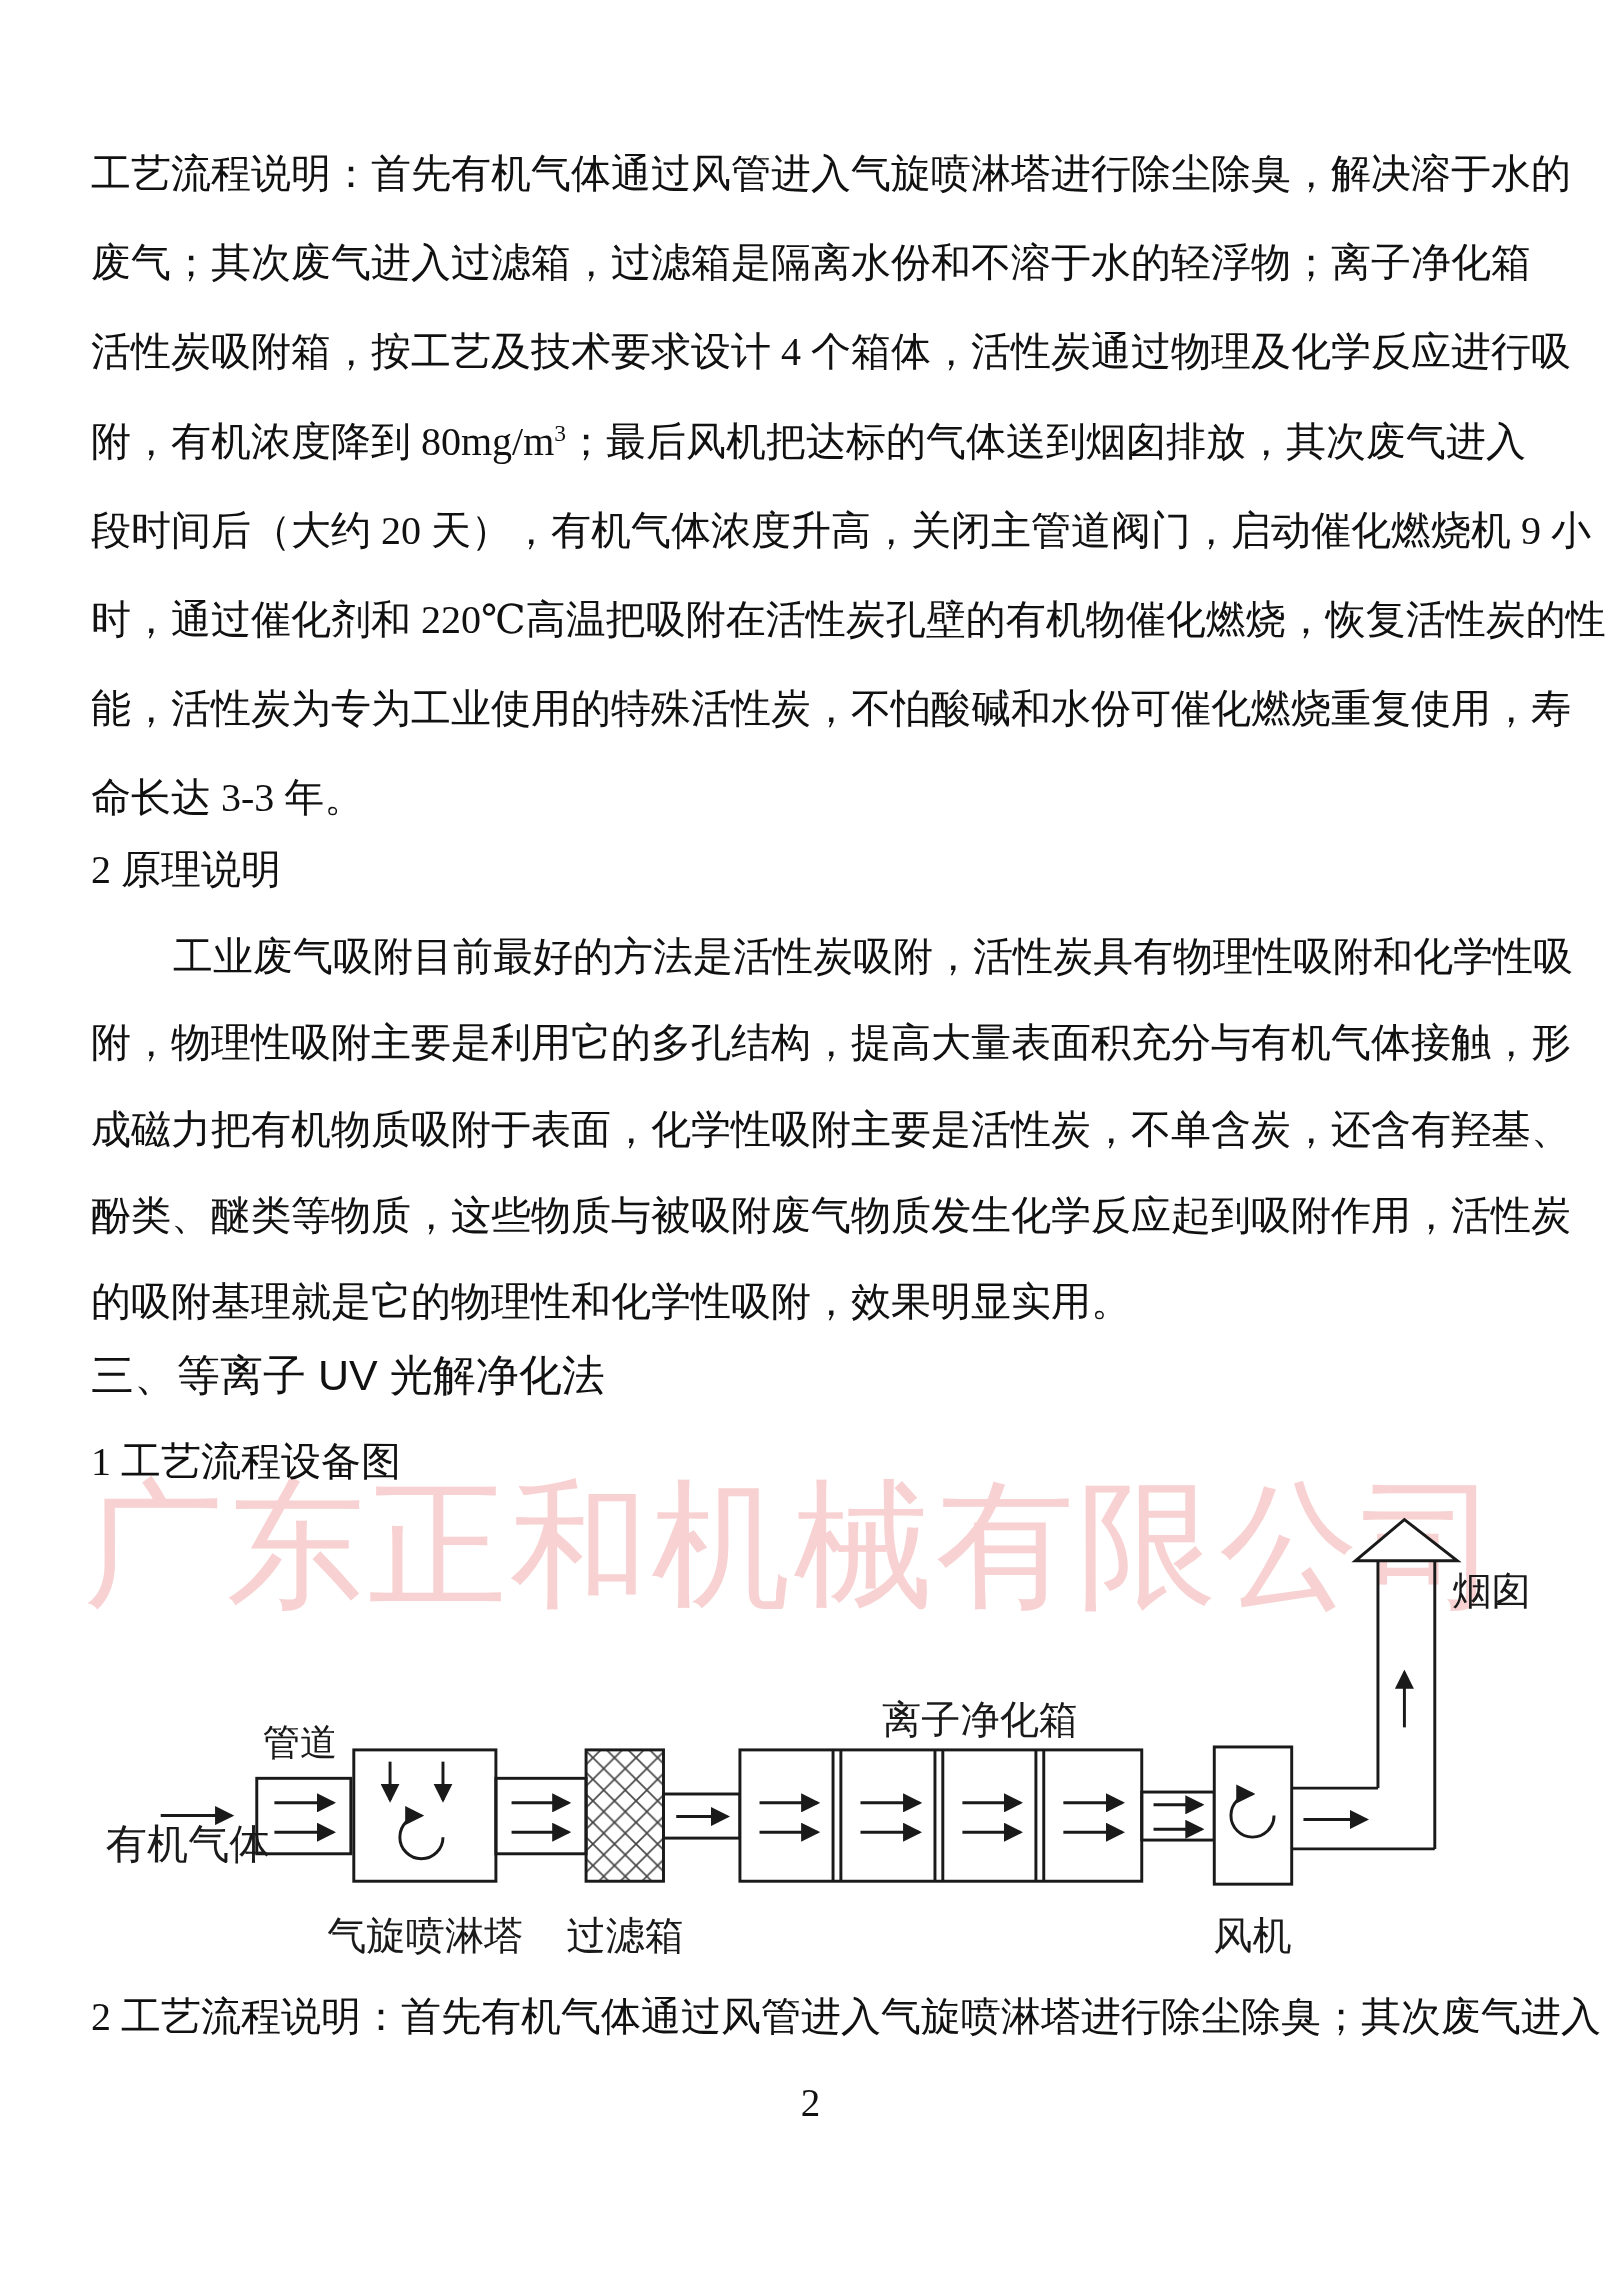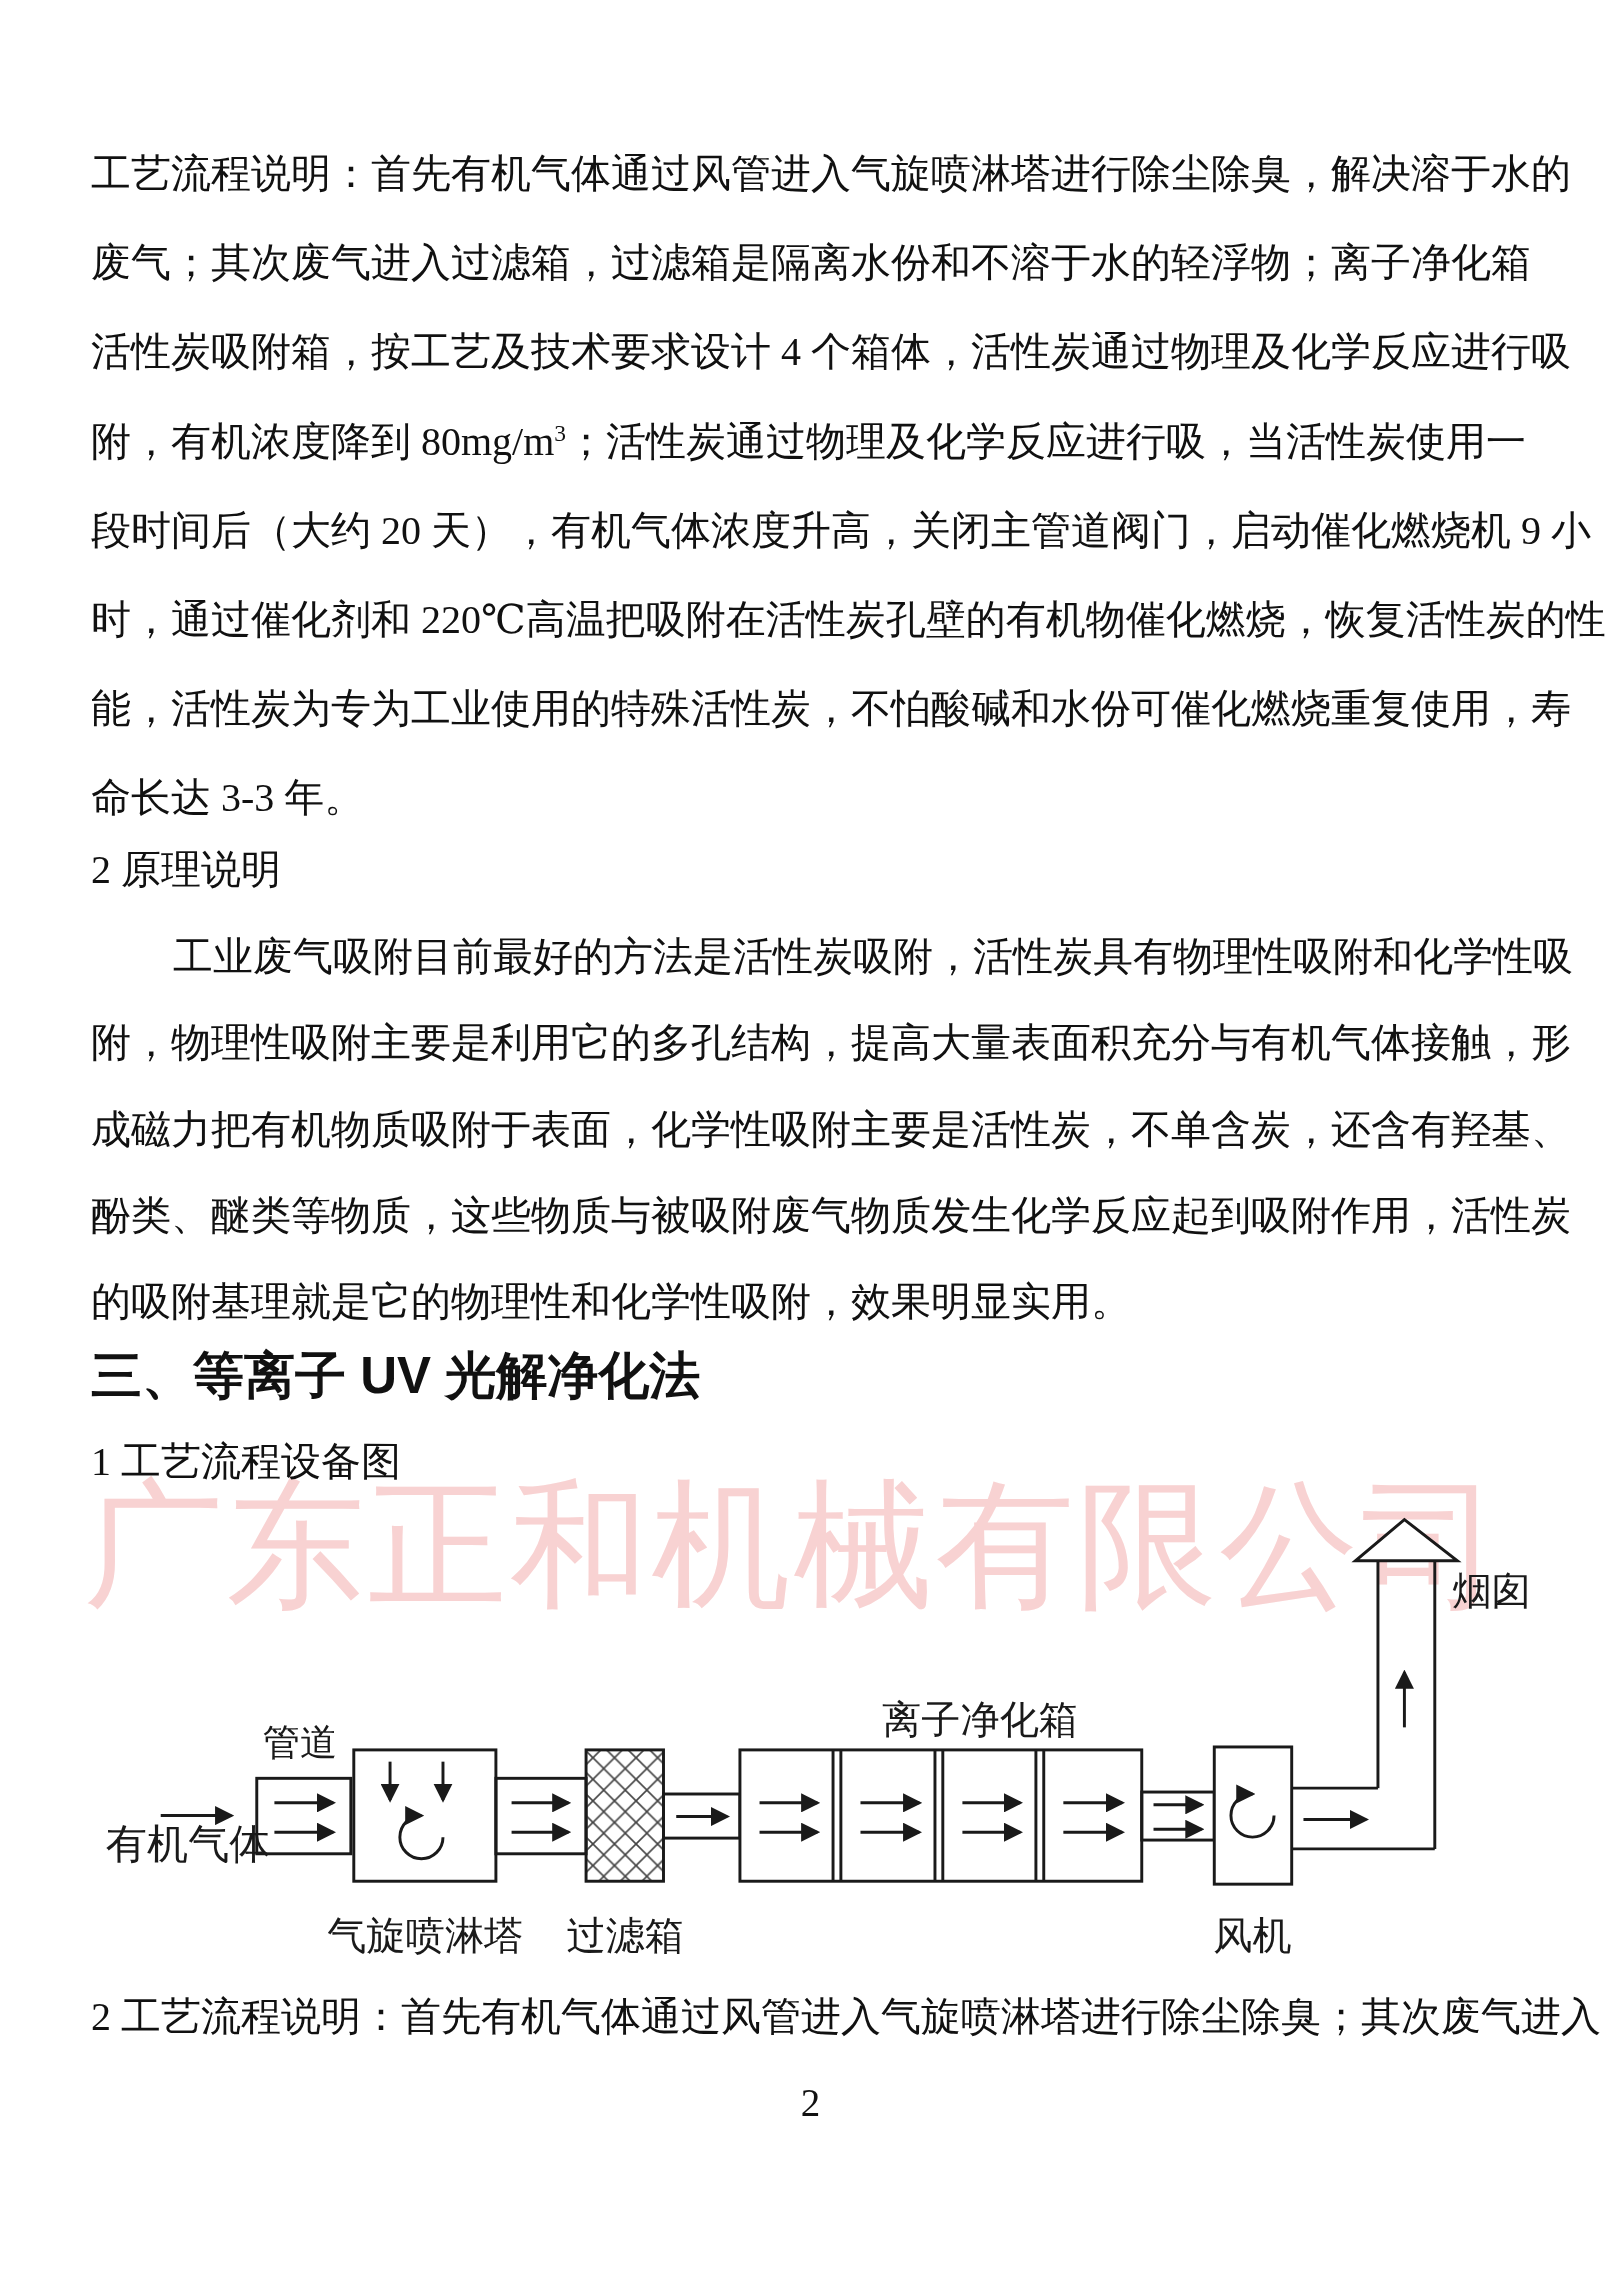--- a/index.html
+++ b/index.html
@@ -19,22 +19,22 @@
     line-height:57px;
     white-space:nowrap;
     text-align:justify;
     text-align-last:justify;
     box-sizing:border-box;
   }
   .tline.noexpand{text-align-last:left;}
   .tline sup{font-size:23.5px;vertical-align:super;line-height:0;}
   .h3{
     font-family:"Liberation Sans","DejaVu Sans",sans-serif;
-    font-weight:700;
-    font-size:51px;
+    font-weight:400;
+    font-size:43px;
   }
   .watermark{
     position:absolute;
     left:84px;top:1453px;
     font-size:139px;
     letter-spacing:2.9px;
     white-space:nowrap;
     color:#f8d2d2;
     z-index:1;
     font-family:"Liberation Serif","DejaVu Serif",serif;
@@ -133,21 +133,21 @@
     <text x="1278" y="1988" font-size="40" text-anchor="middle">风机</text>
     <text x="1482" y="1636" font-size="40">烟囱</text>
   </svg>
 
   <div class="textlayer">
 
     <div class="tline" style="top:145px">工艺流程说明：首先有机气体通过风管进入气旋喷淋塔进行除尘除臭，解决溶于水的</div>
     <div class="tline" style="top:234px">废气；其次废气进入过滤箱，过滤箱是隔离水份和不溶于水的轻浮物；离子净化箱</div>
     <div class="tline" style="top:323px">活性炭吸附箱，按工艺及技术要求设计 4 个箱体，活性炭通过物理及化学反应进行吸</div>
 
-    <div class="tline" style="top:413px"><span>附，有机浓度降到 80mg/m</span><sup>3</sup><span>；活性炭通过物理及化学反应进行吸，当活性炭使用一</span></div>
+    <div class="tline" style="top:413px"><span>附，有机浓度降到 80mg/m</span><sup>3</sup><span>；最后风机把达标的气体送到烟囱排放，其次废气进入</span></div>
 
     <div class="tline" style="top:502px">段时间后（大约 20 天），有机气体浓度升高，关闭主管道阀门，启动催化燃烧机 9 小</div>
     <div class="tline" style="top:591px">时，通过催化剂和 220℃高温把吸附在活性炭孔壁的有机物催化燃烧，恢复活性炭的性</div>
     <div class="tline" style="top:680px">能，活性炭为专为工业使用的特殊活性炭，不怕酸碱和水份可催化燃烧重复使用，寿</div>
     <div class="tline noexpand" style="top:769px">命长达 3-3 年。</div>
 
     <div class="tline noexpand" style="top:841px">2 原理说明</div>
 
     <div class="tline" style="top:928px;padding-left:82px">工业废气吸附目前最好的方法是活性炭吸附，活性炭具有物理性吸附和化学性吸</div>
     <div class="tline" style="top:1014px">附，物理性吸附主要是利用它的多孔结构，提高大量表面积充分与有机气体接触，形</div>

